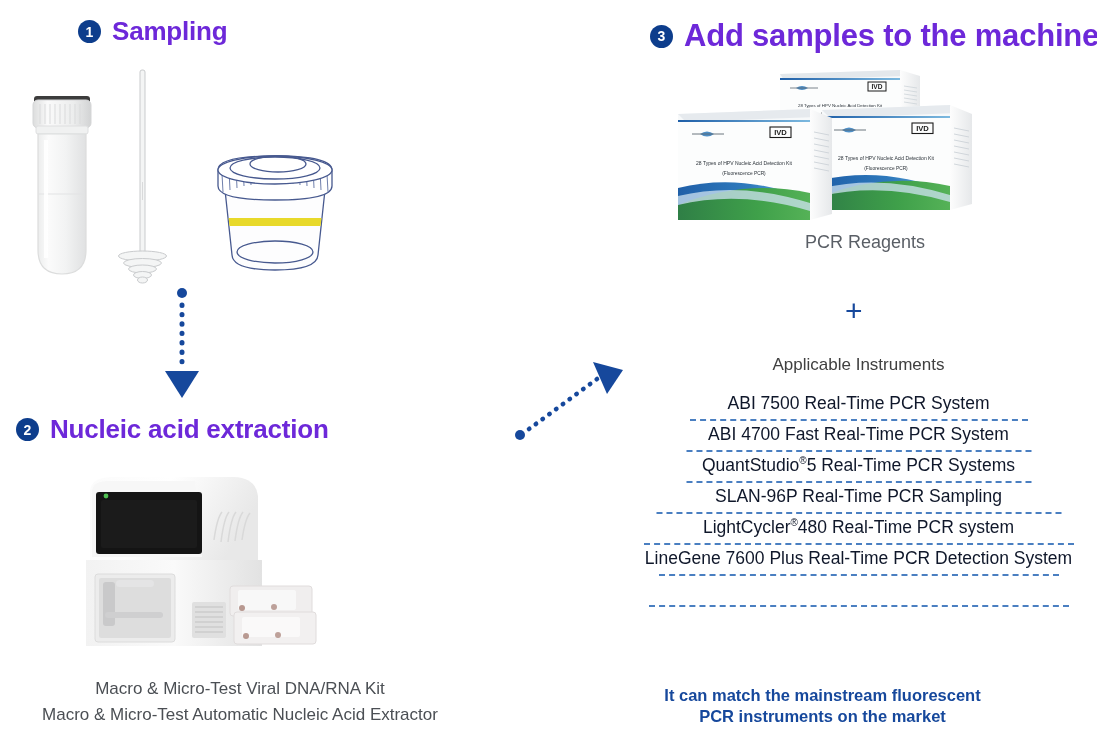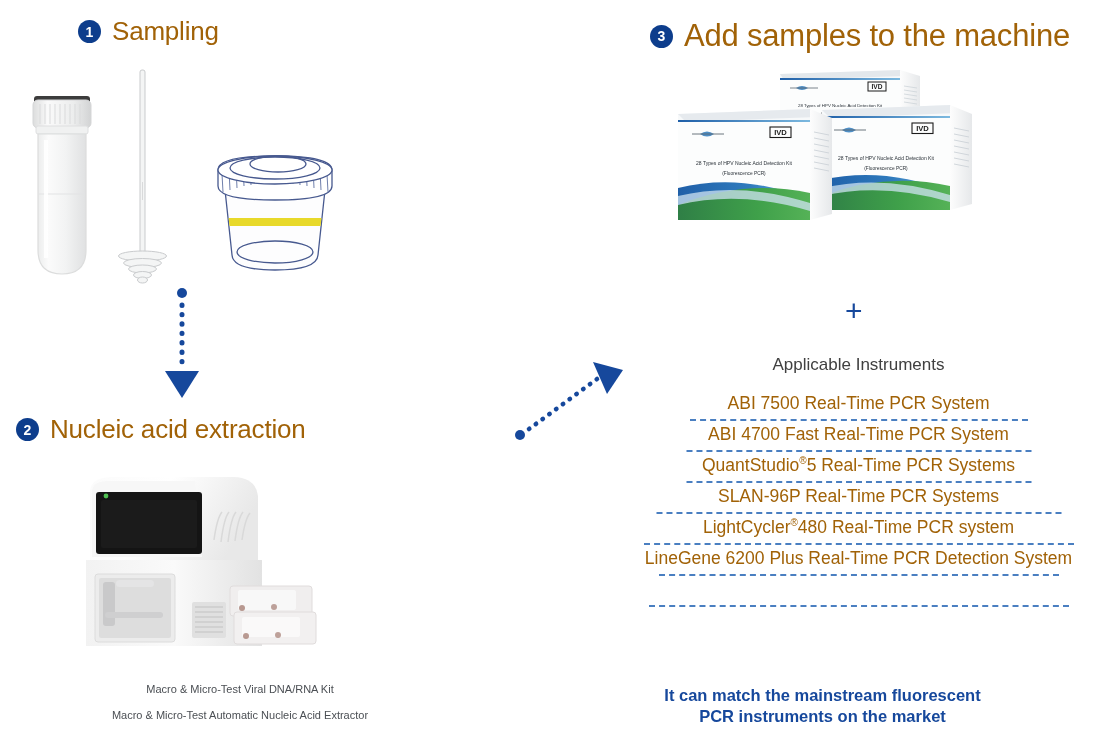--- a/index.html
+++ b/index.html
@@ -36,43 +36,43 @@
     color: #ffffff;
     font-size: 14px;
     font-weight: bold;
     display: flex;
     align-items: center;
     justify-content: center;
     line-height: 1;
     flex: 0 0 auto;
   }
   .step-title {
-    color: #a16207;
+    color: #6d28d9;
     font-size: 26px;
-    font-weight: normal;
+    font-weight: bold;
     letter-spacing: -0.2px;
   }
   #head-1 { left: 78px;  top: 16px; }
   #head-2 { left: 16px;  top: 414px; }
   #head-3 { left: 650px; top: 18px; }
   #head-3 .step-title { font-size: 31px; }
 
   
   #sampling-art { position: absolute; left: 20px; top: 60px; width: 340px; height: 230px; }
 
   
   .dot-arrow { position: absolute; }
 
   
   #extractor-art { position: absolute; left: 62px; top: 462px; width: 330px; height: 200px; }
   .caption-block {
     position: absolute;
     text-align: center;
     color: #4b4f54;
-    font-size: 11px;
+    font-size: 17px;
     line-height: 26px;
   }
   #extractor-caption { left: 0px; top: 676px; width: 480px; }
 
   
   #reagents-art { position: absolute; left: 672px; top: 62px; width: 330px; height: 170px; }
   #reagents-caption {
     position: absolute;
     left: 700px; top: 232px; width: 330px;
     text-align: center;
@@ -102,21 +102,21 @@
     left: 620px; top: 390px; width: 477px;
   }
   .instr-row {
     position: relative;
     height: 31px;
     display: flex;
     align-items: center;
     justify-content: center;
   }
   .instr-row .instr-text {
-    color: #a16207;
+    color: #0f172a;
     font-size: 17.5px;
     white-space: nowrap;
     line-height: 1;
     padding-bottom: 3px;
     text-align: center;
   }
   .instr-row .instr-text sup {
     font-size: 10px;
     vertical-align: super;
     line-height: 0;
@@ -443,48 +443,49 @@
           <line x1="20" y1="72" x2="52" y2="72" stroke="#5b6670" stroke-width="0.9"></line>
         </g>
         <rect x="98" y="65" width="21" height="10.5" fill="none" stroke="#1b1b1b" stroke-width="1.1"></rect>
         <text x="108.5" y="73.2" font-family="Liberation Sans, sans-serif" font-size="7.6" font-weight="bold" fill="#1b1b1b" text-anchor="middle">IVD</text>
         <text x="72" y="103" font-family="Liberation Sans, sans-serif" font-size="5" fill="#2a3138" text-anchor="middle">28 Types of HPV Nucleic Acid Detection Kit</text>
         <text x="72" y="113" font-family="Liberation Sans, sans-serif" font-size="4.8" fill="#2a3138" text-anchor="middle">(Fluorescence PCR)</text>
       </g>
     </svg>
   </div>
 
+  <div id="reagents-caption">PCR Reagents</div>
 
   <div class="plus-sign">+</div>
 
   <div id="instr-header">Applicable Instruments</div>
 
   <div id="instr-list">
     <div class="instr-row">
       <span class="instr-text">ABI 7500 Real-Time PCR System</span>
       <span class="instr-rule" style="width:338px"></span>
     </div>
     <div class="instr-row">
       <span class="instr-text">ABI 4700 Fast Real-Time PCR System</span>
       <span class="instr-rule" style="width:345px"></span>
     </div>
     <div class="instr-row">
       <span class="instr-text">QuantStudio<sup>®</sup>5 Real-Time PCR Systems</span>
       <span class="instr-rule" style="width:345px"></span>
     </div>
     <div class="instr-row">
-      <span class="instr-text">SLAN-96P Real-Time PCR Systems</span>
+      <span class="instr-text">SLAN-96P Real-Time PCR Sampling</span>
       <span class="instr-rule" style="width:405px"></span>
     </div>
     <div class="instr-row">
       <span class="instr-text">LightCycler<sup>®</sup>480 Real-Time PCR system</span>
       <span class="instr-rule" style="width:430px"></span>
     </div>
     <div class="instr-row">
-      <span class="instr-text">LineGene 6200 Plus Real-Time PCR Detection System</span>
+      <span class="instr-text">LineGene 7600 Plus Real-Time PCR Detection System</span>
       <span class="instr-rule" style="width:400px"></span>
     </div>
     <div class="instr-row">
       <span class="instr-rule" style="width:420px"></span>
     </div>
   </div>
 
   <div id="footer-note">
     <div>It can match the mainstream fluorescent</div>
     <div>PCR instruments on the market</div>

